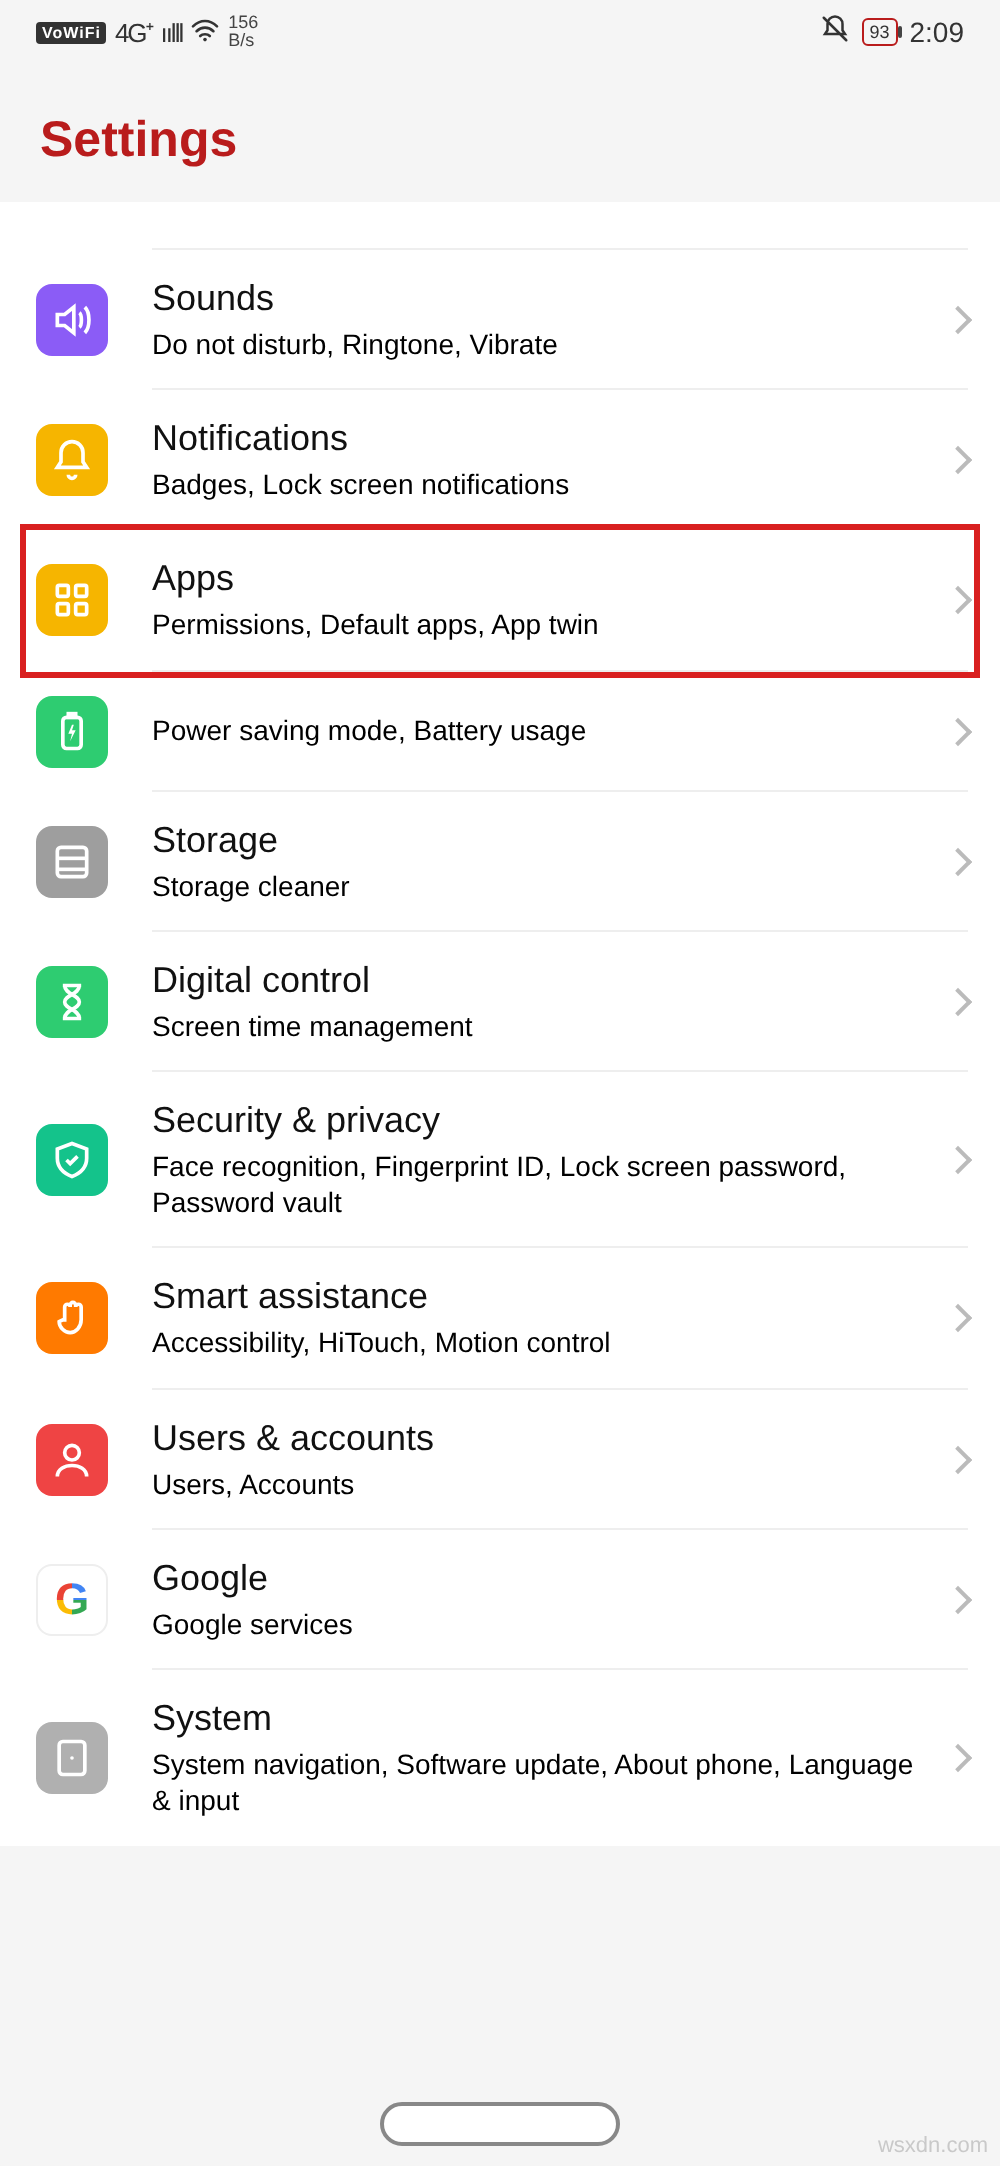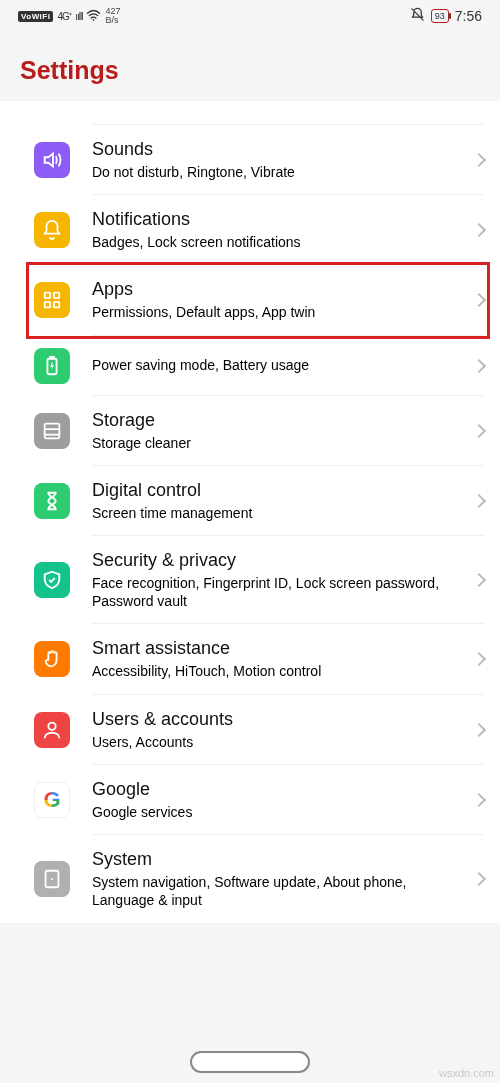--- a/index.html
+++ b/index.html
@@ -19,39 +19,39 @@
     padding: 16px 18px;
     font-size: 13px;
     color: #333;
   }
   .status-left { display: flex; align-items: center; gap: 4px; }
   .status-right { display: flex; align-items: center; gap: 6px; }
   .vowifi {
     background:#333; color:#fff; font-size:8px; font-weight:bold;
     padding:1px 3px; border-radius:2px; letter-spacing:0.5px;
   }
-  .signal { font-size:10px; letter-spacing:-1px; }
+  .signal { font-size:13px; letter-spacing:-1px; }
   .net-speed { font-size:9px; line-height:1; text-align:left; color:#444;}
   .wifi-ic { font-size:13px;}
   .bell-off { font-size:14px;}
   .batt {
     border:1px solid #b91c1c; border-radius:3px; font-size:9px; padding:0 3px;
     position:relative; display:inline-flex; align-items:center; height:14px;
   }
   .batt::after{content:""; position:absolute; right:-3px; top:3px; width:2px; height:6px; background:#444; border-radius:1px;}
   .clock { font-size:14px; }
 
   .page-title {
     font-size: 25px;
     font-weight: 600;
     padding: 24px 20px 16px;
     color:#b91c1c;
   }
 
-  .list { background:#fff;padding-left:16px; }
+  .list { background:#fff; }
   .row {
     display:flex; align-items:center;
     padding: 12px 16px 12px 18px;
     position:relative;
   }
   .row .divider{
     position:absolute; left:76px; right:16px; bottom:0;
     height:1px; background:#eee;
   }
   .stub-row { height:24px; padding-top:0; padding-bottom:8px;}
@@ -108,32 +108,32 @@
     <span class="vowifi">VoWiFi</span>
     <span class="signal">4G⁺</span>
     <span class="signal">ıılll</span>
     <span class="wifi-ic">
       <svg width="15" height="12" viewBox="0 0 24 20">
           <path d="M2 7 C8 1 16 1 22 7 M5 11 C9 7 15 7 19 11 M8 15 C10 13 14 13 16 15" stroke="#333" stroke-width="2.2" fill="none" stroke-linecap="round"></path>
           <circle cx="12" cy="18" r="1.5" fill="#333"></circle>
         </svg>
     </span>
     <span class="net-speed">
-      <div>427</div>
+      <div>156</div>
       <div>B/s</div>
     </span>
   </div>
   <div class="status-right">
     <span class="bell-off">
       <svg width="15" height="15" viewBox="0 0 24 24">
           <path d="M6 8 a6 6 0 0 1 12 0 v5 l2 3 H4 l2-3 Z M3 3 L21 21" stroke="#333" stroke-width="2" fill="none" stroke-linecap="round"></path>
         </svg>
     </span>
     <span class="batt">93</span>
-    <span class="clock">7:56</span>
+    <span class="clock">2:09</span>
   </div>
 </div>
 
 <h1 class="page-title">Settings</h1>
 
 <div class="list">
   <div class="row stub-row">
     <div class="divider"></div>
   </div>
 

